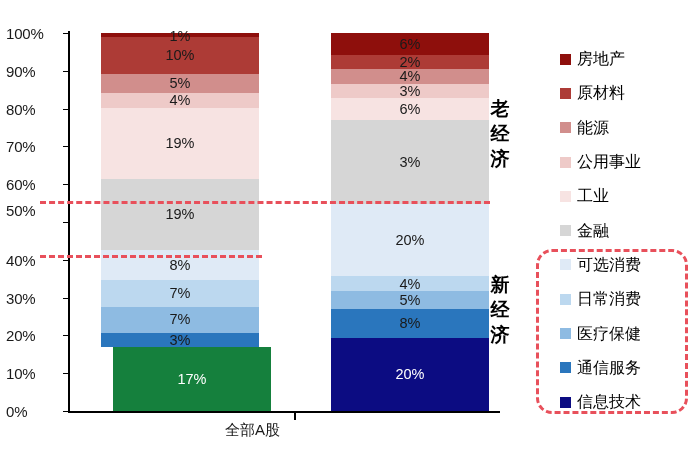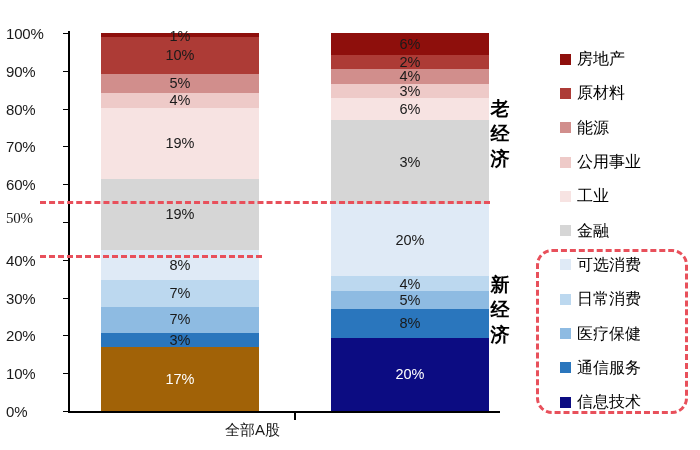--- a/index.html
+++ b/index.html
@@ -183,21 +183,21 @@
       <div class="ytick" style="top: 26px;">100%</div>
       <div class="ytick-mark" style="top: 33px;"></div>
       <div class="ytick" style="top: 63.8px;">90%</div>
       <div class="ytick-mark" style="top: 71px;"></div>
       <div class="ytick" style="top: 101.6px;">80%</div>
       <div class="ytick-mark" style="top: 109px;"></div>
       <div class="ytick" style="top: 139.4px;">70%</div>
       <div class="ytick-mark" style="top: 146px;"></div>
       <div class="ytick" style="top: 177.2px;">60%</div>
       <div class="ytick-mark" style="top: 184px;"></div>
-      <div class="ytick" style="top: 211px; font-family: Liberation Serif, serif;">50%</div>
+      <div class="ytick" style="top: 203px;">50%</div>
       <div class="ytick-mark" style="top: 222px;"></div>
       <div class="ytick" style="top: 252.8px;">40%</div>
       <div class="ytick-mark" style="top: 260px;"></div>
       <div class="ytick" style="top: 290.6px;">30%</div>
       <div class="ytick-mark" style="top: 298px;"></div>
       <div class="ytick" style="top: 328.4px;">20%</div>
       <div class="ytick-mark" style="top: 335px;"></div>
       <div class="ytick" style="top: 366.2px;">10%</div>
       <div class="ytick-mark" style="top: 373px;"></div>
       <div class="ytick" style="top: 404px;">0%</div>
@@ -228,21 +228,21 @@
       </div>
       <div class="seg" style="flex: 7 0 0px; background: rgb(188, 216, 239);">
         <span class="seg-label">7%</span>
       </div>
       <div class="seg" style="flex: 7 0 0px; background: rgb(142, 187, 226);">
         <span class="seg-label">7%</span>
       </div>
       <div class="seg" style="flex: 3 0 0px; background: rgb(42, 118, 189);">
         <span class="seg-label">3%</span>
       </div>
-      <div class="seg" style="flex: 17 0 0px; background: #a16207;">
+      <div class="seg" style="flex: 17 0 0px; background: #15803d; margin-left: 12px;">
         <span class="seg-label light">17%</span>
       </div>
     </div>
   <div class="bar" id="bar-h">
       <div class="seg" style="flex: 6 0 0px; background: rgb(142, 15, 12);">
         <span class="seg-label">6%</span>
       </div>
       <div class="seg" style="flex: 2 0 0px; background: rgb(173, 59, 54);">
         <span class="seg-label">2%</span>
       </div>

